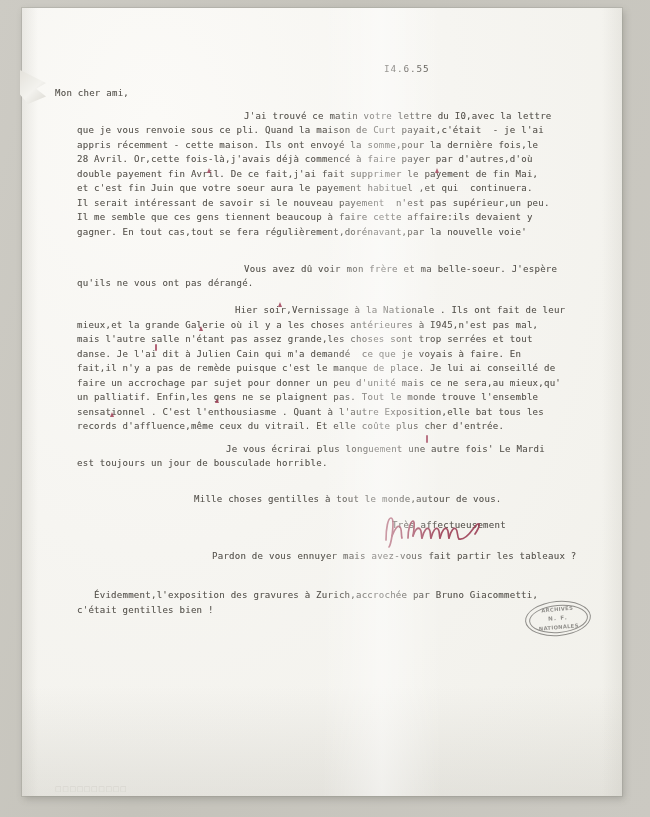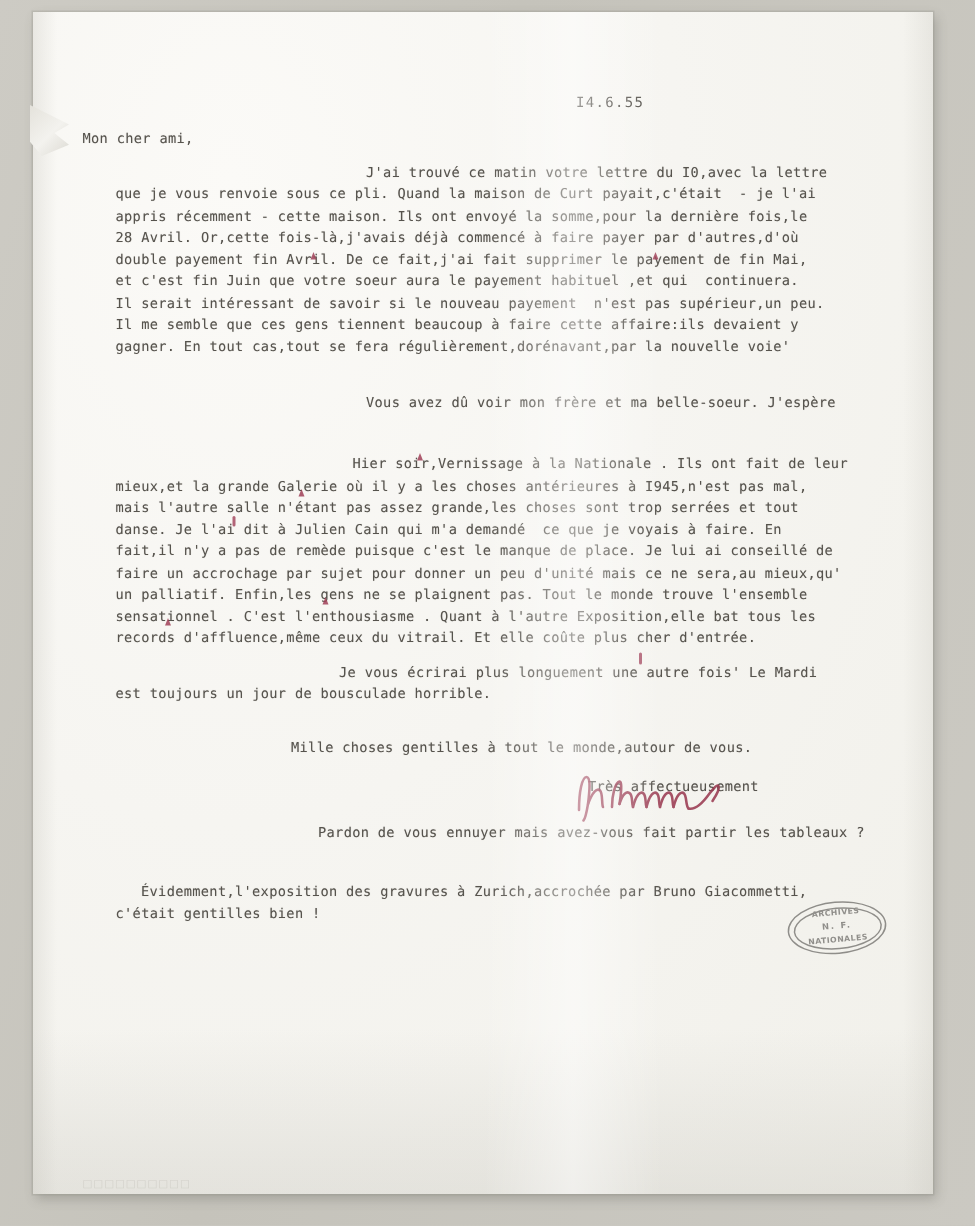--- a/index.html
+++ b/index.html
@@ -183,20 +183,21 @@
       <div class="ln" style="left:55px;  top:115px;">que je vous renvoie sous ce pli. Quand la maison de Curt payait,c'était  - je l'ai</div>
       <div class="ln" style="left:55px;  top:130px;">appris récemment - cette maison. Ils ont envoyé la somme,pour la dernière fois,le</div>
       <div class="ln" style="left:55px;  top:144px;">28 Avril. Or,cette fois-là,j'avais déjà commencé à faire payer par d'autres,d'où</div>
       <div class="ln" style="left:55px;  top:159px;">double payement fin Avril. De ce fait,j'ai fait supprimer le payement de fin Mai,</div>
       <div class="ln" style="left:55px;  top:173px;">et c'est fin Juin que votre soeur aura le payement habituel ,et qui  continuera.</div>
       <div class="ln" style="left:55px;  top:188px;">Il serait intéressant de savoir si le nouveau payement  n'est pas supérieur,un peu.</div>
       <div class="ln" style="left:55px;  top:202px;">Il me semble que ces gens tiennent beaucoup à faire cette affaire:ils devaient y</div>
       <div class="ln" style="left:55px;  top:217px;">gagner. En tout cas,tout se fera régulièrement,dorénavant,par la nouvelle voie'</div>
 
       <div class="ln" style="left:222px; top:254px;">Vous avez dû voir mon frère et ma belle-soeur. J'espère</div>
+      <div class="ln" style="left:55px;  top:268px;">qu'ils ne vous ont pas dérangé.</div>
 
       <div class="ln" style="left:213px; top:295px;">Hier soir,Vernissage à la Nationale . Ils ont fait de leur</div>
       <div class="ln" style="left:55px;  top:310px;">mieux,et la grande Galerie où il y a les choses antérieures à I945,n'est pas mal,</div>
       <div class="ln" style="left:55px;  top:324px;">mais l'autre salle n'étant pas assez grande,les choses sont trop serrées et tout</div>
       <div class="ln" style="left:55px;  top:339px;">danse. Je l'ai dit à Julien Cain qui m'a demandé  ce que je voyais à faire. En</div>
       <div class="ln" style="left:55px;  top:353px;">fait,il n'y a pas de remède puisque c'est le manque de place. Je lui ai conseillé de</div>
       <div class="ln" style="left:55px;  top:368px;">faire un accrochage par sujet pour donner un peu d'unité mais ce ne sera,au mieux,qu'</div>
       <div class="ln" style="left:55px;  top:382px;">un palliatif. Enfin,les gens ne se plaignent pas. Tout le monde trouve l'ensemble</div>
       <div class="ln" style="left:55px;  top:397px;">sensationnel . C'est l'enthousiasme . Quant à l'autre Exposition,elle bat tous les</div>
       <div class="ln" style="left:55px;  top:411px;">records d'affluence,même ceux du vitrail. Et elle coûte plus cher d'entrée.</div>

